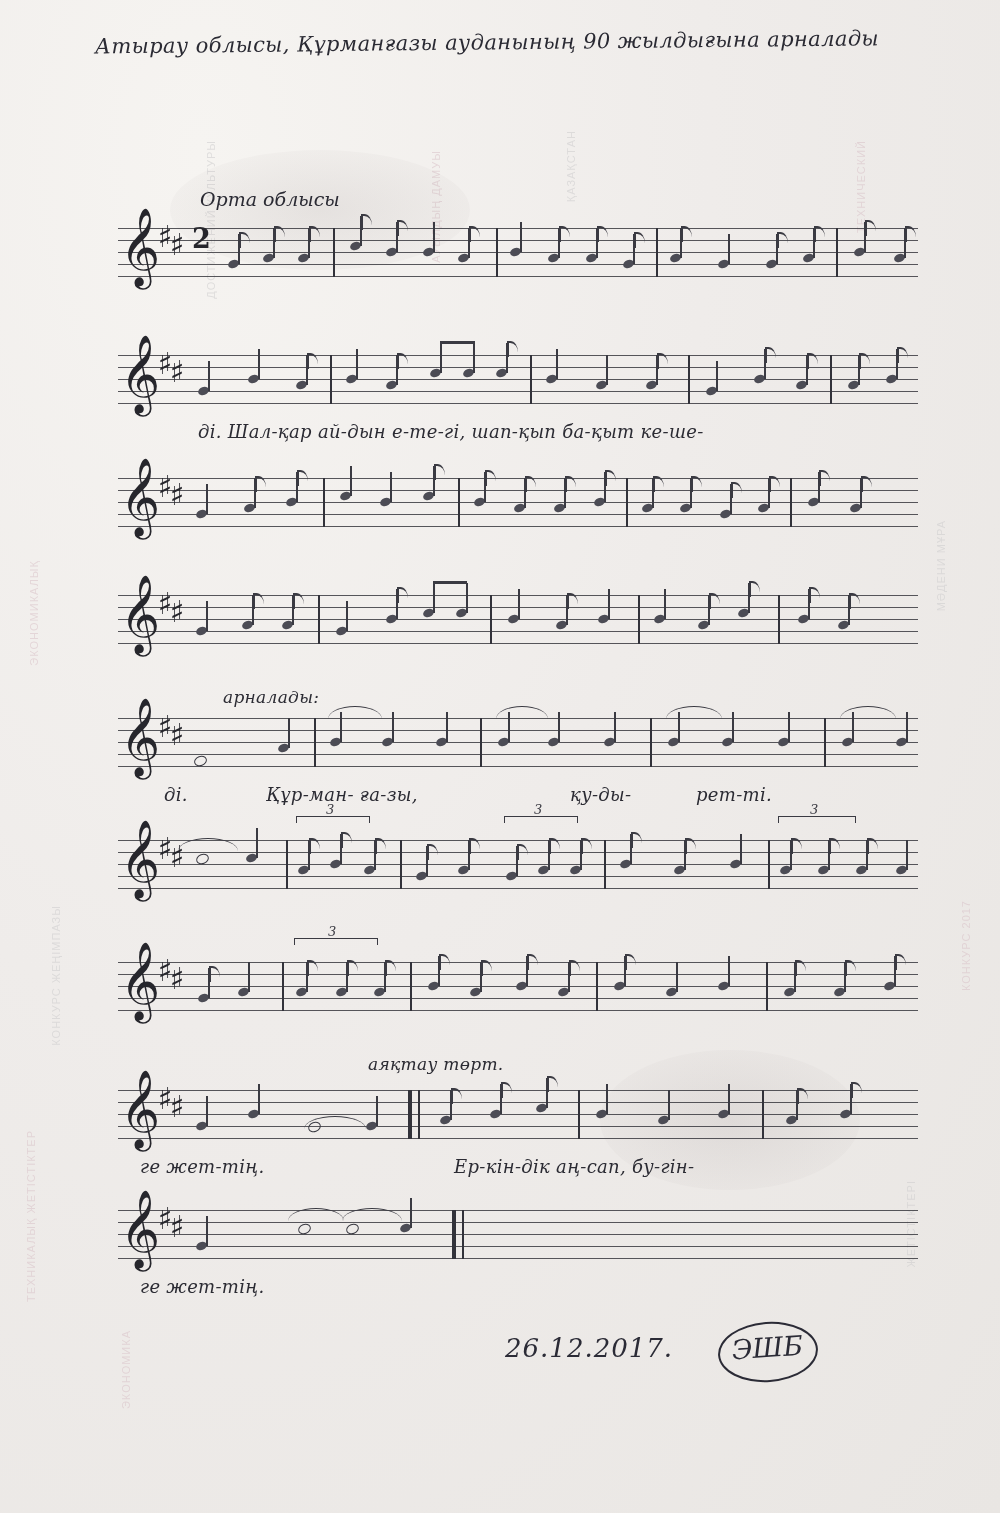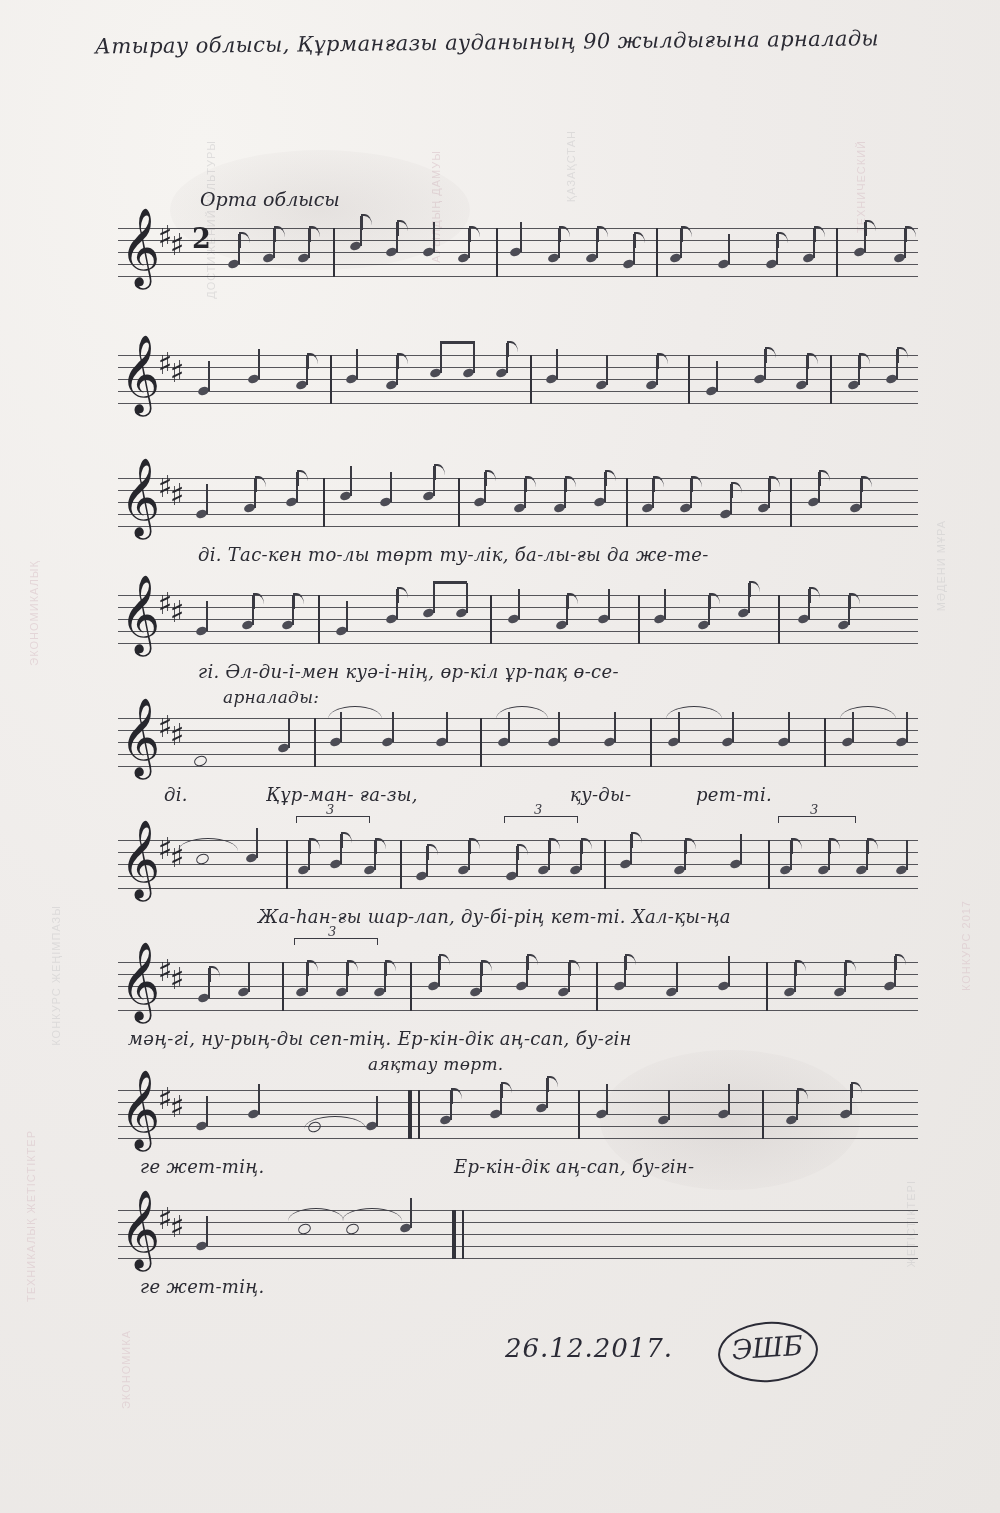--- a/index.html
+++ b/index.html
@@ -361,20 +361,21 @@
         <div class="stem" style="left:688px; top:0px;"></div>
         <div class="flag" style="left:689px; top:-2px;"></div>
       <div class="barline" style="left:712px;"></div>
       <div class="note" style="left:730px; top:26px;"></div>
         <div class="stem" style="left:740px; top:0px;"></div>
         <div class="flag" style="left:741px; top:-2px;"></div>
       <div class="note" style="left:768px; top:20px;"></div>
         <div class="stem" style="left:778px; top:-6px;"></div>
         <div class="flag" style="left:779px; top:-8px;"></div>
     </div>
+    <div class="lyric" style="left:80px; top:66px;">ді. Шал-қар ай-дын е-те-гі, шап-қып ба-қыт ке-ше-</div>
   </div>
 
   <div class="system" style="top:478px;">
     <div class="staff">
       <div class="line"></div>
         <div class="line"></div>
         <div class="line"></div>
         <div class="line"></div>
         <div class="line"></div>
       <div class="clef">𝄞</div>
@@ -424,21 +425,20 @@
         <div class="stem" style="left:650px; top:0px;"></div>
         <div class="flag" style="left:651px; top:-2px;"></div>
       <div class="barline" style="left:672px;"></div>
       <div class="note" style="left:690px; top:20px;"></div>
         <div class="stem" style="left:700px; top:-6px;"></div>
         <div class="flag" style="left:701px; top:-8px;"></div>
       <div class="note" style="left:732px; top:26px;"></div>
         <div class="stem" style="left:742px; top:0px;"></div>
         <div class="flag" style="left:743px; top:-2px;"></div>
     </div>
-    <div class="lyric" style="left:80px; top:66px;">ді. Тас-кен то-лы төрт ту-лік, ба-лы-ғы да  же-те-</div>
   </div>
 
   <div class="system" style="top:595px;">
     <div class="staff">
       <div class="line"></div>
         <div class="line"></div>
         <div class="line"></div>
         <div class="line"></div>
         <div class="line"></div>
       <div class="clef">𝄞</div>
@@ -482,21 +482,20 @@
         <div class="stem" style="left:630px; top:-12px;"></div>
         <div class="flag" style="left:631px; top:-14px;"></div>
       <div class="barline" style="left:660px;"></div>
       <div class="note" style="left:680px; top:20px;"></div>
         <div class="stem" style="left:690px; top:-6px;"></div>
         <div class="flag" style="left:691px; top:-8px;"></div>
       <div class="note" style="left:720px; top:26px;"></div>
         <div class="stem" style="left:730px; top:0px;"></div>
         <div class="flag" style="left:731px; top:-2px;"></div>
     </div>
-    <div class="lyric" style="left:80px; top:66px;">гі. Әл-ди-і-мен куә-і-нің, өр-кіл ұр-пақ ө-се-</div>
     <div class="lyric small" style="left:105px; top:92px;">арналады:</div>
   </div>
 
   <div class="system" style="top:718px;">
     <div class="staff">
       <div class="line"></div>
         <div class="line"></div>
         <div class="line"></div>
         <div class="line"></div>
         <div class="line"></div>
@@ -606,21 +605,20 @@
         <div class="flag" style="left:673px; top:-2px;"></div>
       <div class="note" style="left:700px; top:26px;"></div>
         <div class="stem" style="left:710px; top:0px;"></div>
         <div class="flag" style="left:711px; top:-2px;"></div>
       <div class="note" style="left:738px; top:26px;"></div>
         <div class="stem" style="left:748px; top:0px;"></div>
         <div class="flag" style="left:749px; top:-2px;"></div>
       <div class="note" style="left:778px; top:26px;"></div>
         <div class="stem" style="left:788px; top:0px;"></div>
     </div>
-    <div class="lyric" style="left:140px; top:66px;">Жа-һан-ғы шар-лап, ду-бі-рің кет-ті. Хал-қы-ңа</div>
   </div>
 
   <div class="system" style="top:962px;">
     <div class="staff">
       <div class="line"></div>
         <div class="line"></div>
         <div class="line"></div>
         <div class="line"></div>
         <div class="line"></div>
       <div class="clef">𝄞</div>
@@ -669,21 +667,20 @@
       <div class="note" style="left:666px; top:26px;"></div>
         <div class="stem" style="left:676px; top:0px;"></div>
         <div class="flag" style="left:677px; top:-2px;"></div>
       <div class="note" style="left:716px; top:26px;"></div>
         <div class="stem" style="left:726px; top:0px;"></div>
         <div class="flag" style="left:727px; top:-2px;"></div>
       <div class="note" style="left:766px; top:20px;"></div>
         <div class="stem" style="left:776px; top:-6px;"></div>
         <div class="flag" style="left:777px; top:-8px;"></div>
     </div>
-    <div class="lyric" style="left:10px; top:66px;">мәң-гі, ну-рың-ды сеп-тің. Ер-кін-дік аң-сап, бу-гін</div>
     <div class="lyric small" style="left:250px; top:92px;">аяқтау төрт.</div>
   </div>
 
   <div class="system" style="top:1090px;">
     <div class="staff">
       <div class="line"></div>
         <div class="line"></div>
         <div class="line"></div>
         <div class="line"></div>
         <div class="line"></div>

